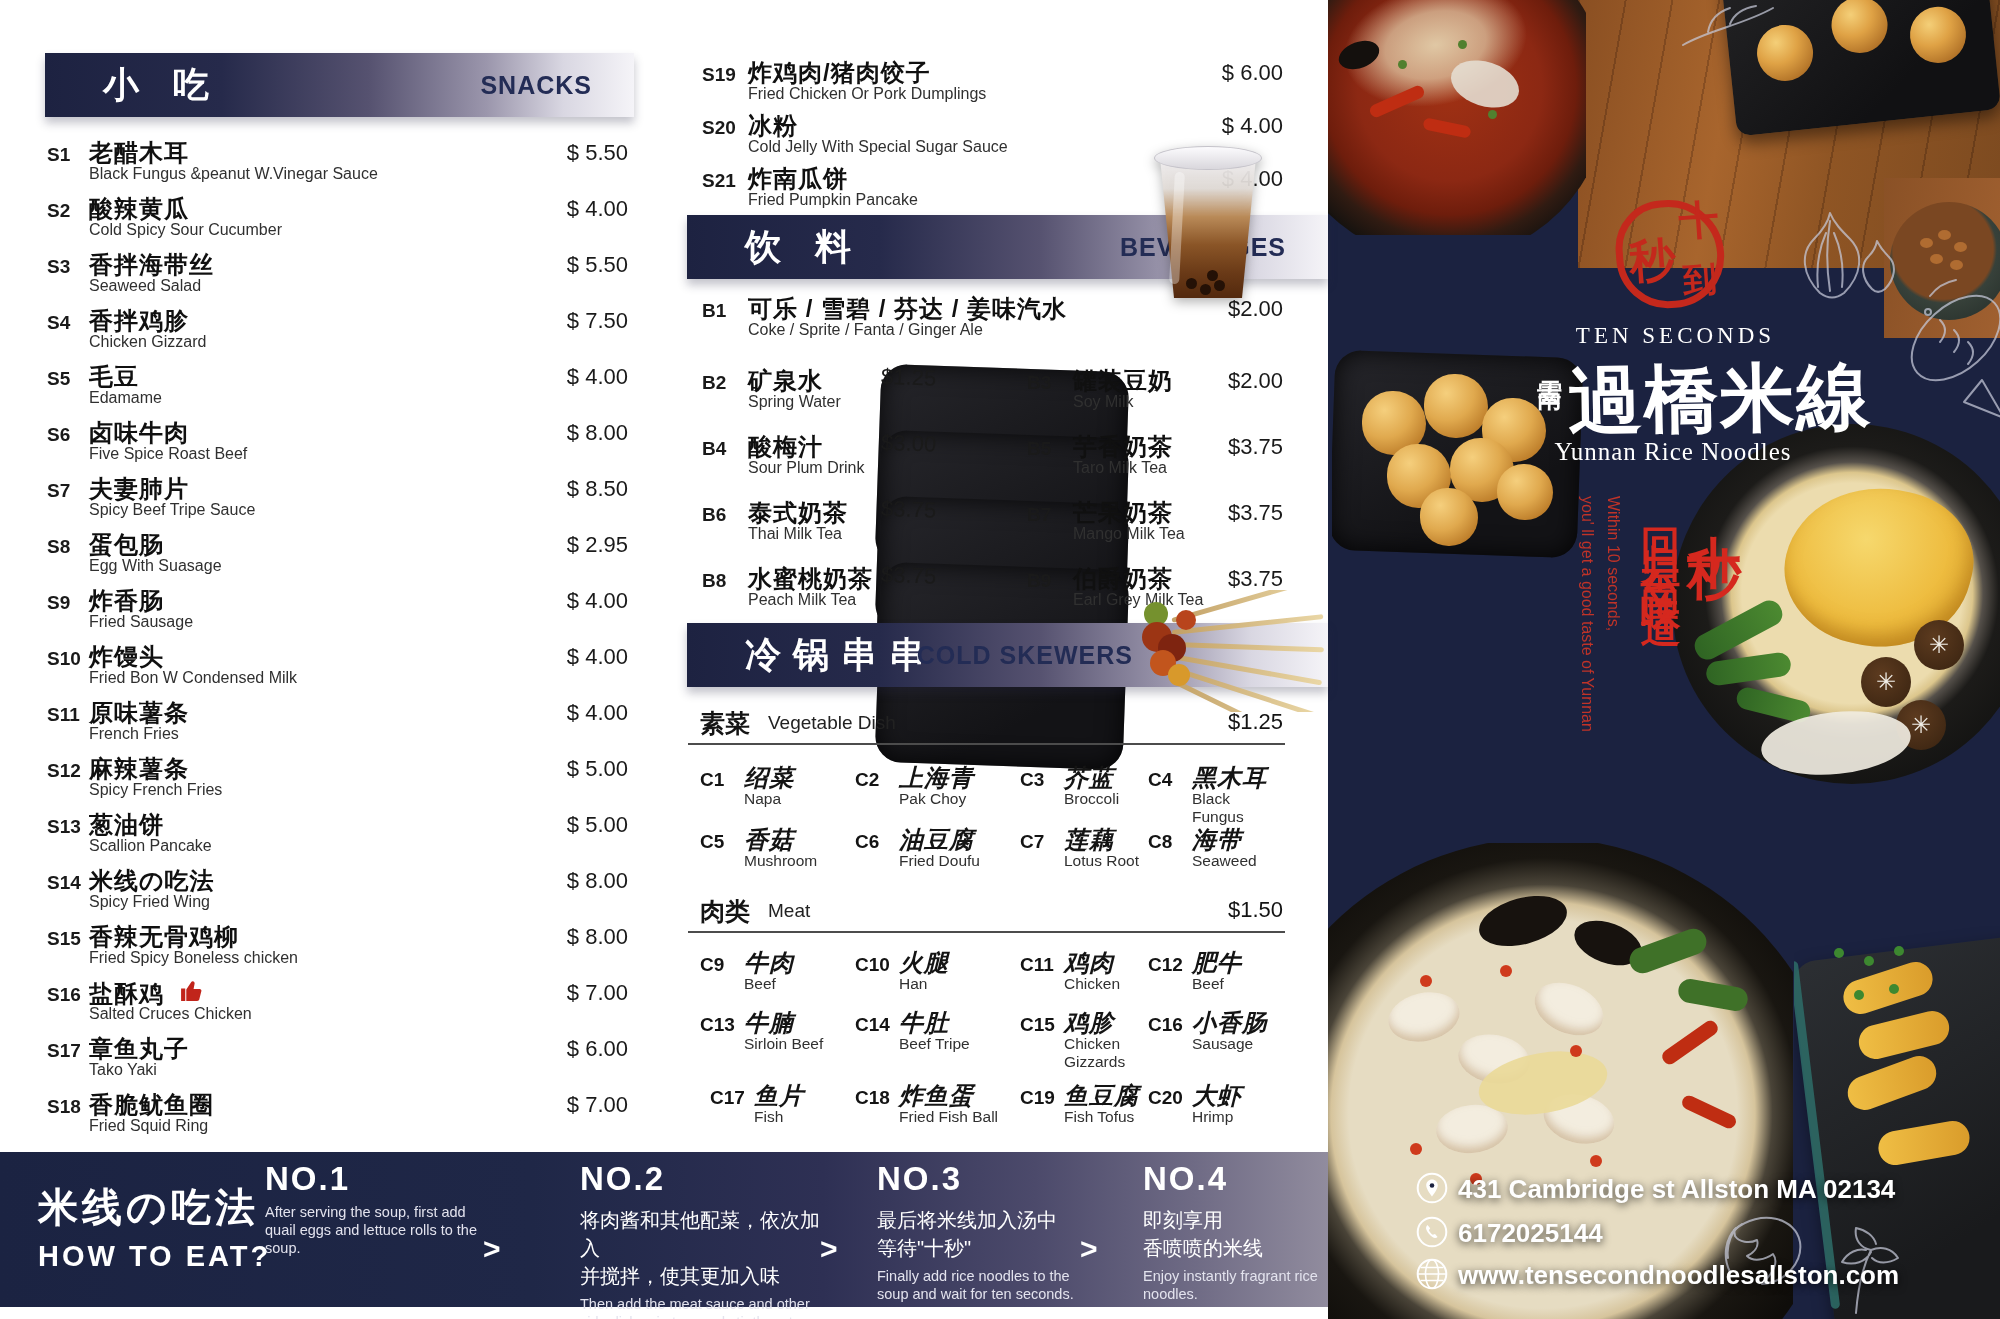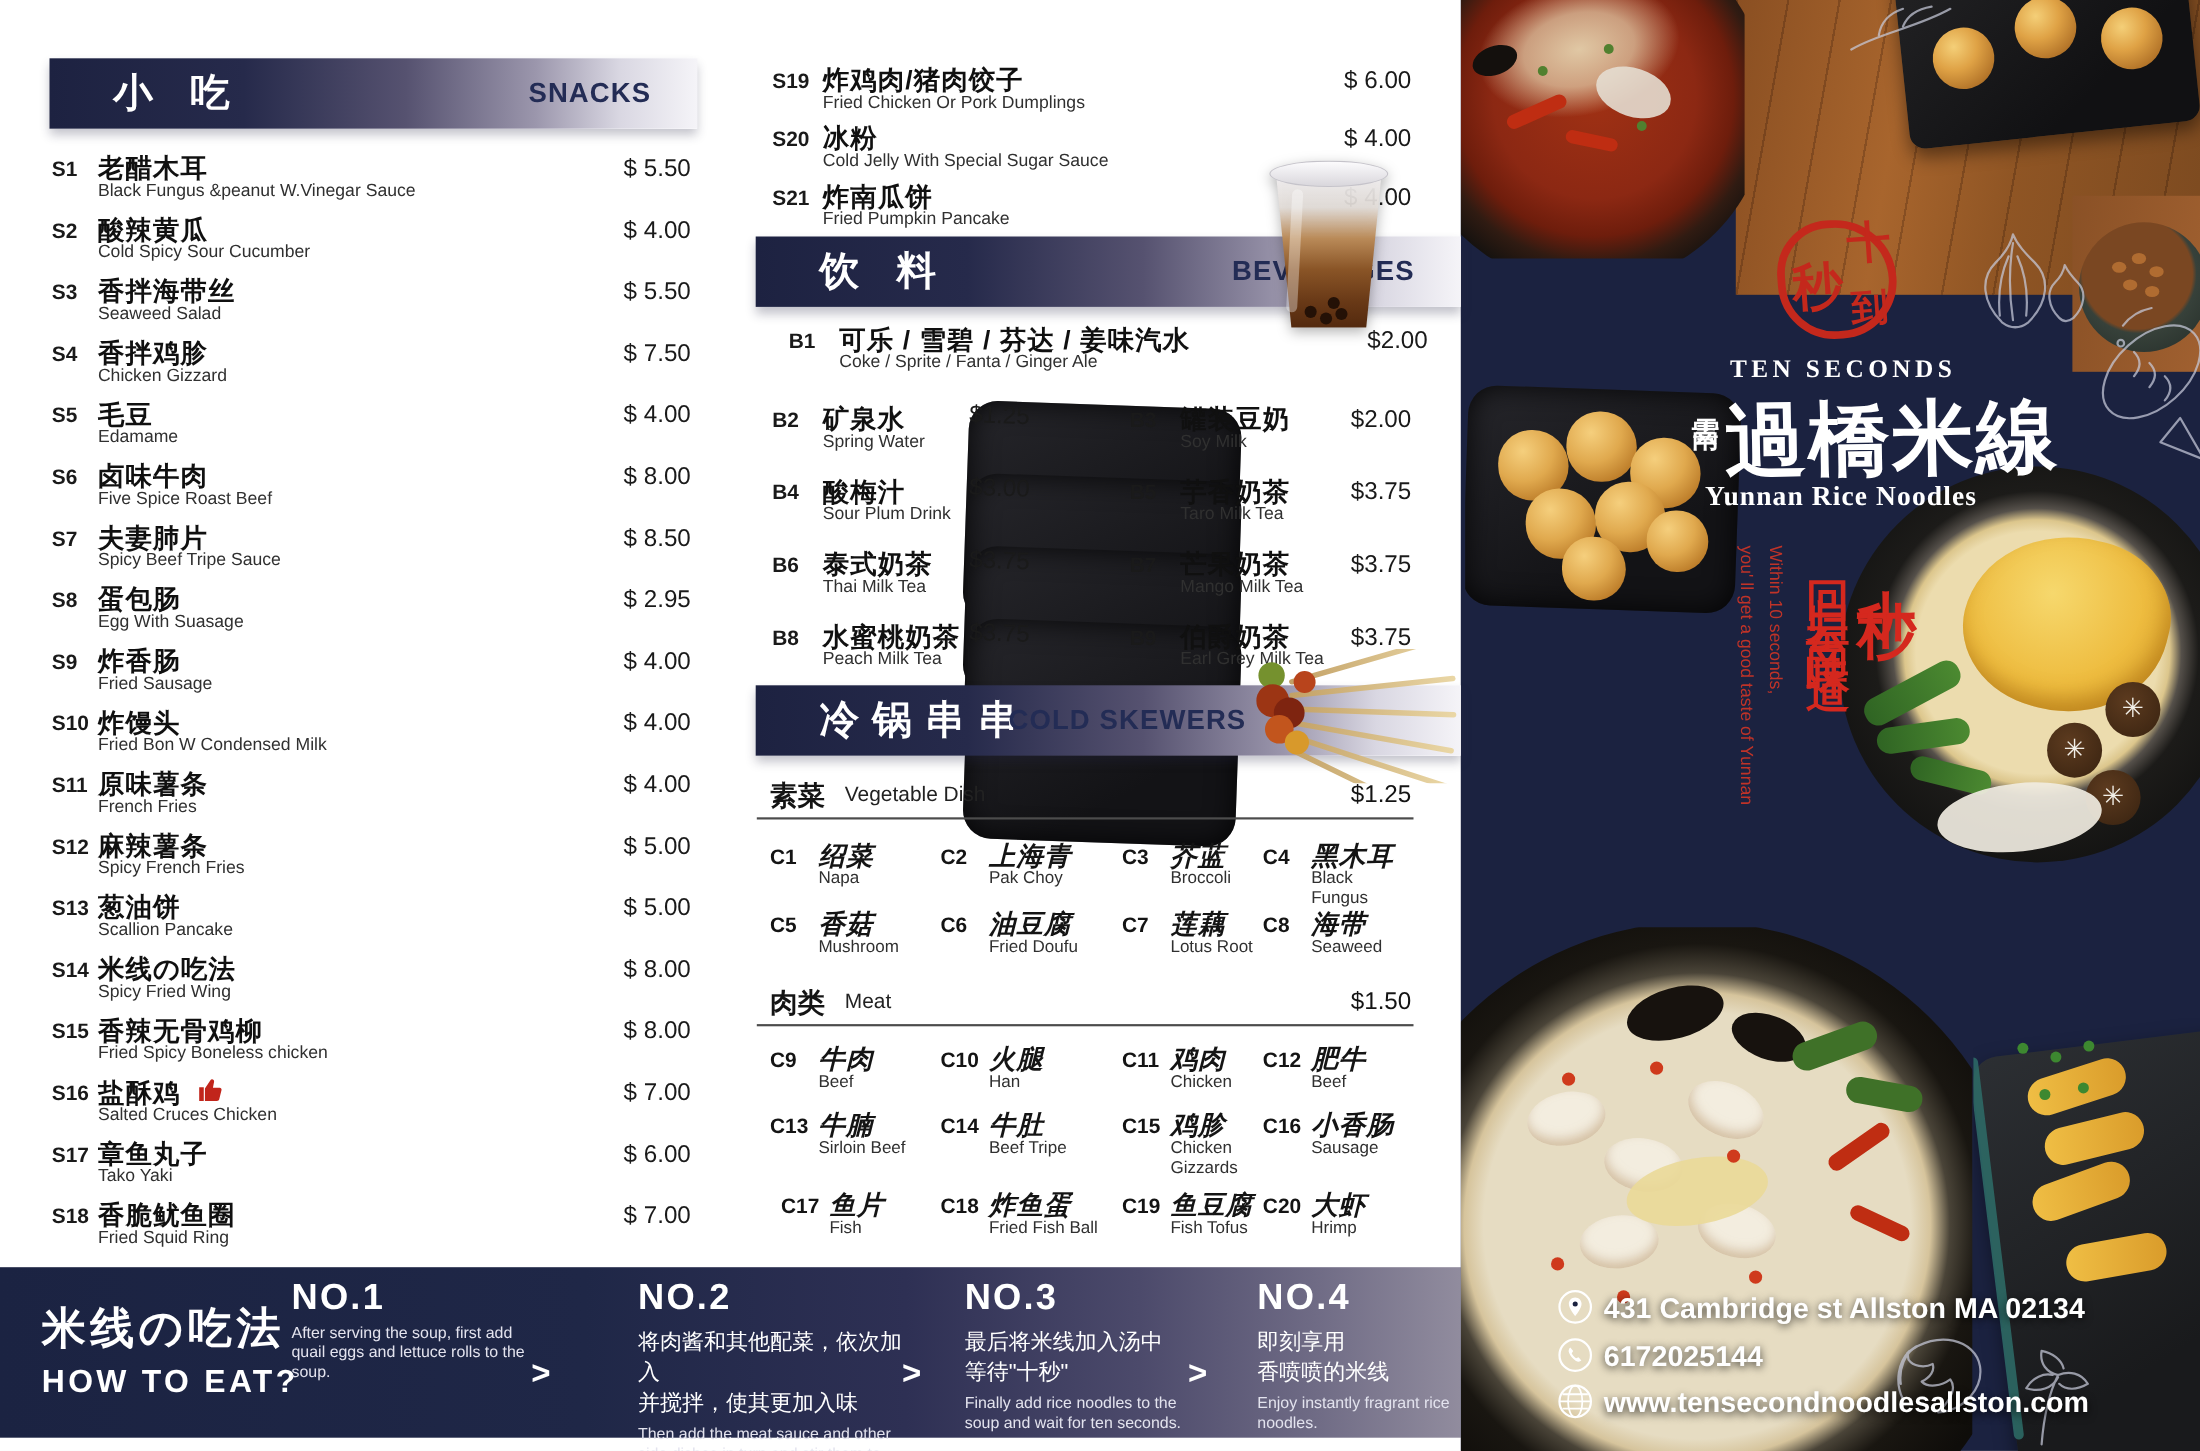--- a/index.html
+++ b/index.html
@@ -14,21 +14,21 @@
   .sec-bar .en{right:42px;top:50%;transform:translateY(-50%);color:#232c55;font-size:25px;font-weight:bold;letter-spacing:1px;white-space:nowrap;}
   #snacks-bar{left:45px;top:53px;width:589px;}
   #bev-bar{left:687px;top:215px;width:641px;z-index:2;}
   #skew-bar{left:687px;top:623px;width:641px;z-index:2;}
   #skew-bar .en{right:195px;}
 
   
   .list{position:absolute;}
   #snacks-list{left:45px;top:140px;width:585px;height:1000px;}
   #snacks2-list{left:700px;top:60px;width:585px;height:170px;}
-  #bev-b1{left:700px;top:296px;width:585px;height:56px;margin-left:15px;}
+  #bev-b1{left:700px;top:296px;width:585px;height:56px;}
   #bev-grid{left:700px;top:368px;width:585px;height:270px;}
   #veg-grid{left:700px;top:765px;width:585px;height:125px;}
   #meat-grid{left:700px;top:950px;width:585px;height:200px;}
 
   .m-item{left:0;width:100%;height:50px;}
   .m-item .code{left:2px;top:4px;font-size:19px;font-weight:bold;color:#1a1a1a;white-space:nowrap;}
   .m-item .zh{left:44px;top:-3px;font-size:24px;font-weight:bold;color:#101010;letter-spacing:1px;white-space:nowrap;}
   .m-item .en{left:44px;top:25px;font-size:16px;color:#303030;white-space:nowrap;}
   .m-item .price{right:2px;top:0;font-size:22px;color:#1a1a1a;white-space:nowrap;}
   .m-item .price.pl{left:178px;right:auto;}
@@ -129,21 +129,21 @@
   .t2{left:22px;top:20px;width:260px;height:430px;background:linear-gradient(155deg,#2c2f33,#191a1c 65%);
     border-radius:24px;transform:rotate(-7deg);box-shadow:0 8px 18px rgba(0,0,0,.5);}
   .t2edge{left:16px;top:34px;width:9px;height:350px;background:#2e6d68;border-radius:6px;transform:rotate(-7deg);opacity:.85;}
   .yl{width:92px;height:34px;border-radius:17px;background:linear-gradient(100deg,#f0bf45,#d99b2a);}
   .cl{width:10px;height:10px;border-radius:50%;background:#3d8830;}
 
   .sketch{opacity:.72;z-index:2;}
   .sketch path,.sketch ellipse,.sketch circle{stroke:#c8cbdb;stroke-width:2;fill:none;stroke-linecap:round;stroke-linejoin:round;}
 
   
-  .brand{z-index:3;color:#fff;font-weight:bold;}
+  .brand{z-index:3;color:#fff;}
   #stamp{left:288px;top:200px;width:108px;height:108px;border:7px solid #c4281c;border-radius:46% 54% 50% 50%;transform:rotate(-4deg);z-index:3;}
   #stamp span{position:absolute;color:#c4281c;font-weight:bold;font-family:"Liberation Serif","DejaVu Serif",serif;}
   .st1{right:-4px;top:-12px;font-size:40px;}
   .st2{left:6px;top:22px;font-size:46px;}
   .st3{right:2px;bottom:-4px;font-size:34px;}
   #brand-en{left:240px;top:323px;width:215px;text-align:center;font-family:"Liberation Serif","DejaVu Serif",serif;
     font-size:23px;letter-spacing:4px;white-space:nowrap;}
   #region-v{left:208px;top:360px;width:30px;font-size:25px;font-weight:bold;line-height:32px;writing-mode:vertical-rl;letter-spacing:4px;}
   #callig{left:240px;top:350px;font-family:"Liberation Serif","DejaVu Serif",serif;font-size:74px;font-weight:bold;
     white-space:nowrap;transform:rotate(-1deg);letter-spacing:2px;}

